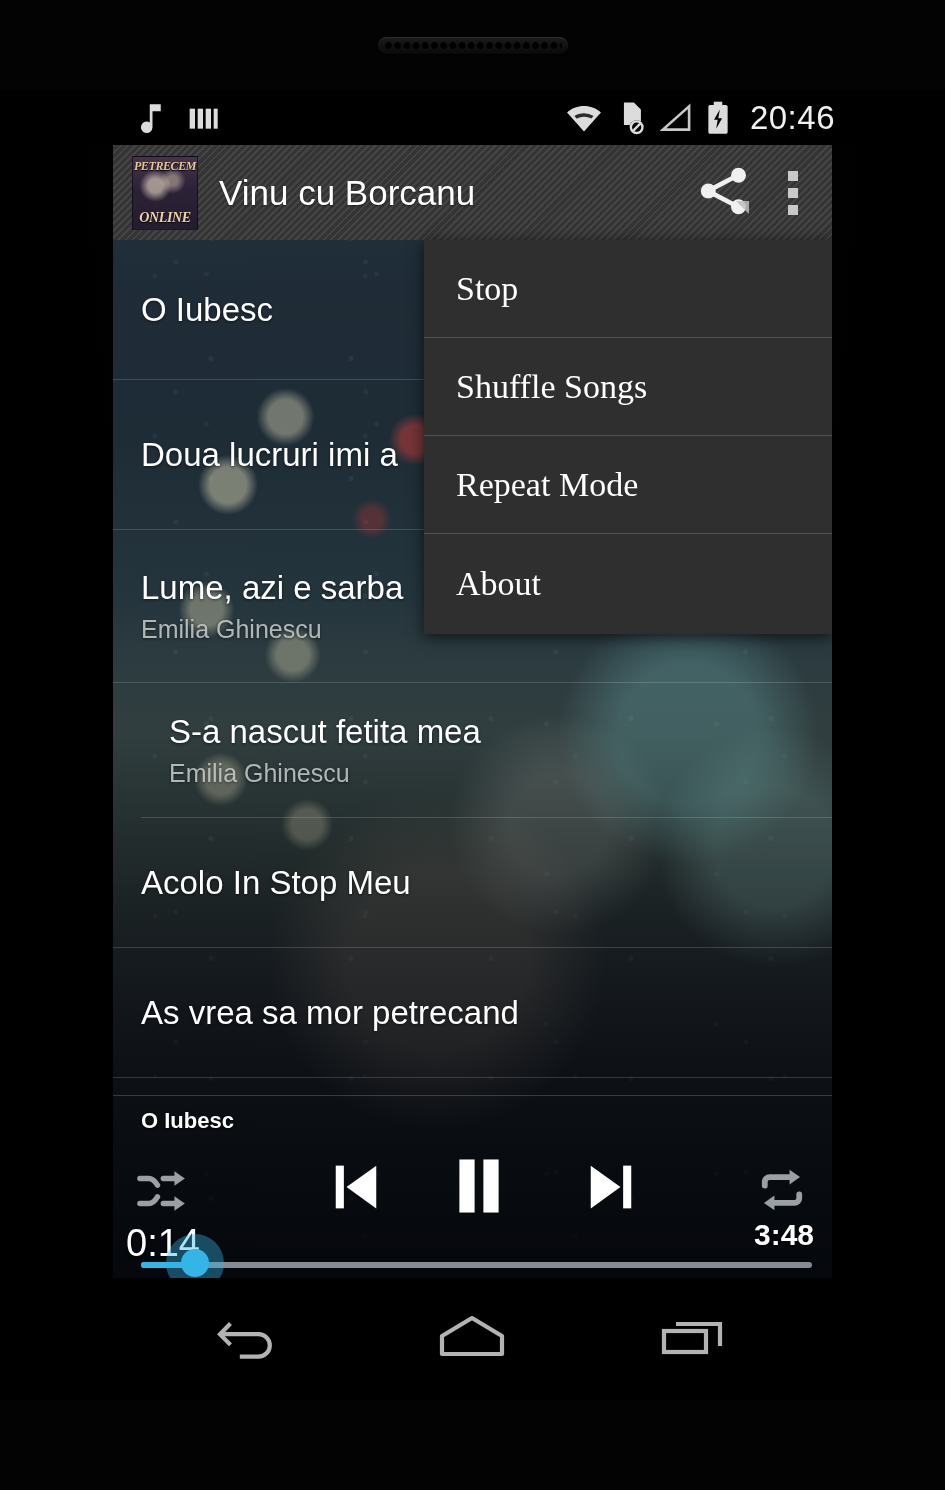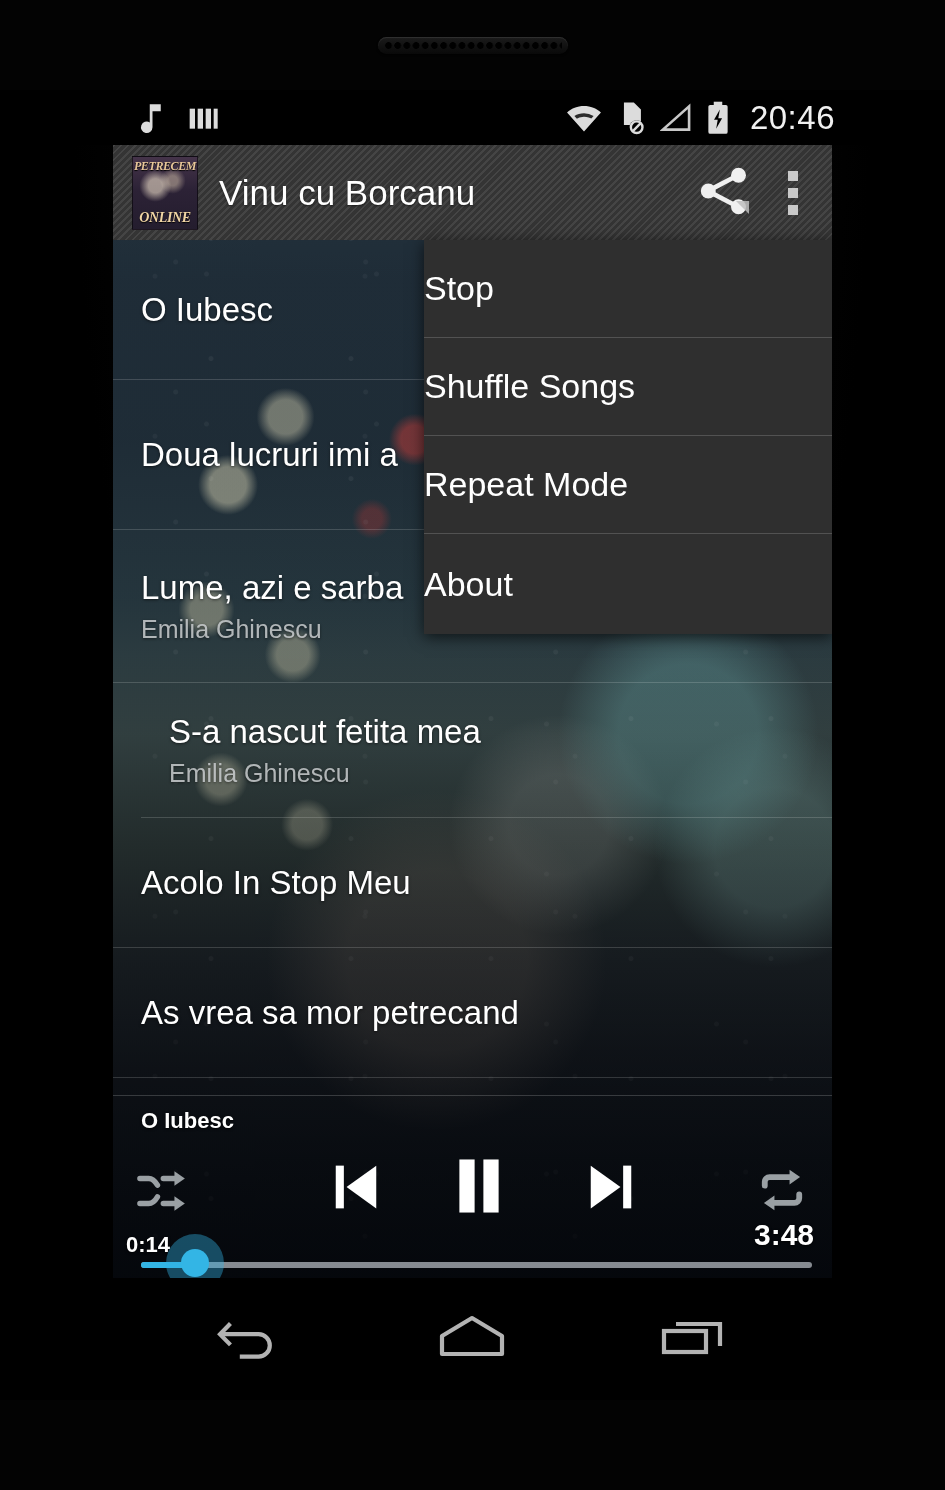--- a/index.html
+++ b/index.html
@@ -137,35 +137,36 @@
 
   
   #menu {
     position:absolute; top:95px; left:311px; width:408px;
     background:#2f2f2f;
     box-shadow:0 3px 14px rgba(0,0,0,.65);
     z-index:40;
   }
   .mi {
     height:98px; display:flex; align-items:center;
-    color:#ffffff; font-size:34px;
+    padding-left:32px; color:#ffffff; font-size:34px;
     border-bottom:1px solid rgba(255,255,255,.17);
+    font-family:Liberation Serif, serif;
   }
   .mi:last-child { border-bottom:none; height:100px; }
 
   
   #player { position:absolute; left:0; bottom:0; width:719px; height:183px; border-top:1px solid rgba(255,255,255,.18); }
   #np-title { position:absolute; left:28px; top:12px; color:#fff; font-size:22px; font-weight:bold; text-shadow:0 1px 3px rgba(0,0,0,.8); }
   .ctl { position:absolute; }
   #btn-shuffle { left:24px; top:72px; }
   #btn-repeat  { right:22px; top:70px; }
   #btn-prev    { left:218px; top:64px; }
   #btn-play    { left:340px; top:60px; }
   #btn-next    { left:473px; top:64px; }
-  #t-cur { position:absolute; left:13px; top:136px; color:#fff; font-size:22px; font-weight:bold; text-shadow:0 1px 3px rgba(0,0,0,.85); }
+  #t-cur { position:absolute; left:13px; top:126px; color:#fff; font-size:38px; font-weight:normal; text-shadow:0 1px 3px rgba(0,0,0,.85); }
   #t-tot { position:absolute; right:18px; top:122px; color:#fff; font-size:30px; font-weight:bold; text-shadow:0 1px 3px rgba(0,0,0,.85); }
   #seek { position:absolute; left:28px; right:20px; top:165px; height:8px; }
   #seek-track { position:absolute; left:0; right:0; top:1px; height:6px; background:rgba(215,220,228,.62); border-radius:3px; }
   #seek-fill  { position:absolute; left:0; top:1px; height:6px; width:8%; background:#33b5e5; border-radius:3px; }
   #seek-halo  { position:absolute; left:calc(8% - 29px); top:-27px; width:58px; height:58px; border-radius:50%; background:rgba(51,181,229,.40); }
   #seek-thumb { position:absolute; left:calc(8% - 14px); top:-12px; width:28px; height:28px; border-radius:50%; background:#33b5e5; }
 
   
   #navbar { position:absolute; top:1278px; left:0; width:945px; height:122px; background:#000; display:flex; align-items:center; justify-content:space-around; padding:0 140px; }
   .navbtn { width:110px; height:90px; display:flex; align-items:center; justify-content:center; }

